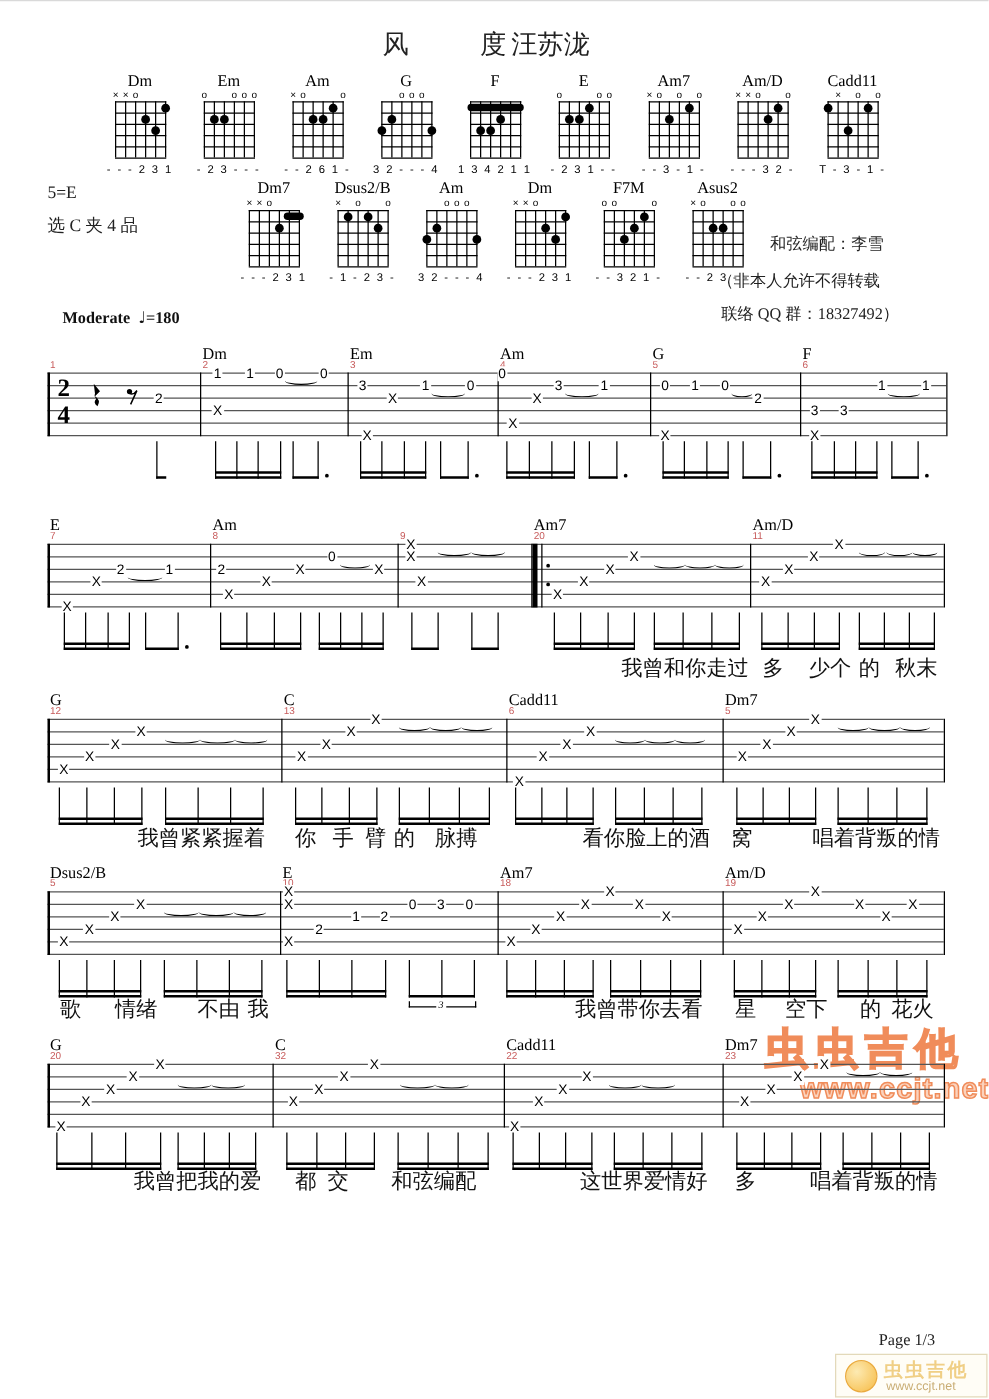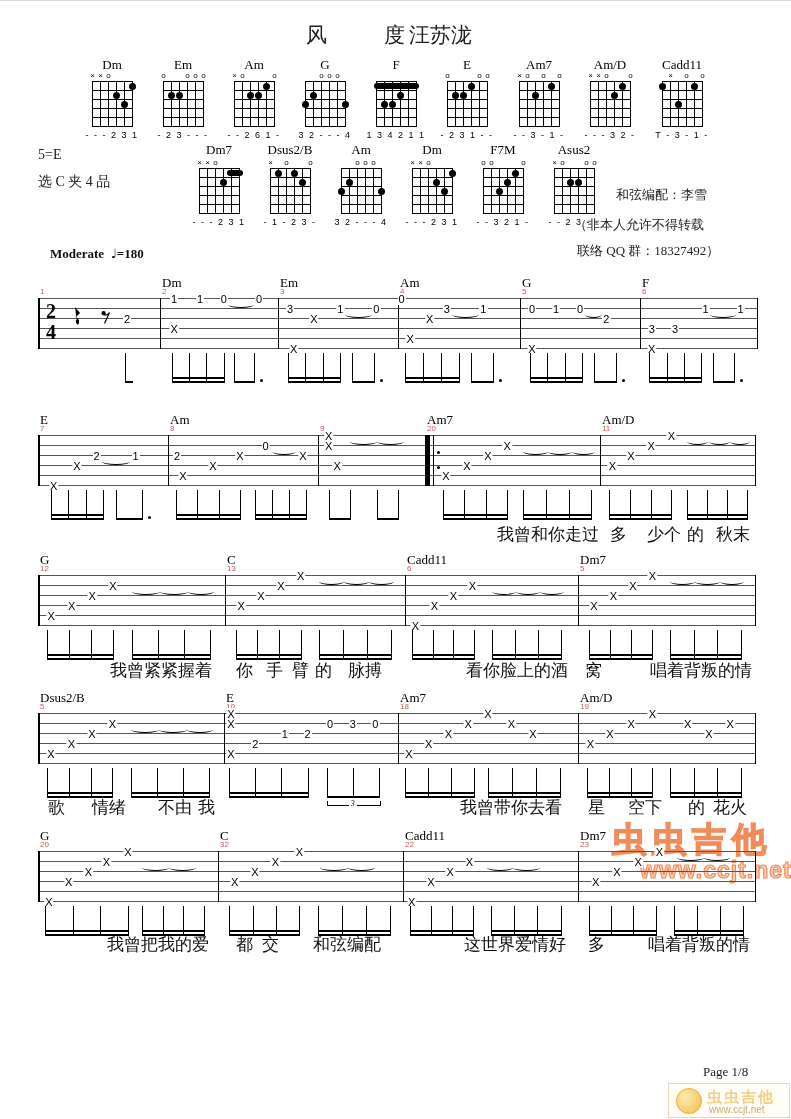--- a/index.html
+++ b/index.html
@@ -34,21 +34,21 @@
 
   <span class="t small" style="left:616px;top:187px">和弦编配：李雪</span>
   <span class="t small" style="left:574px;top:217px">（非本人允许不得转载</span>
   <span class="t small" style="left:577px;top:243px">联络 QQ 群：18327492）</span>
 
   <span class="t tempo" style="left:50px;top:246px"><span>Moderate</span>&nbsp;&nbsp;<span class="note">♩</span><span>=180</span></span>
 
   <span class="t wm1" style="left:612px;top:822px">虫虫吉他</span>
   <span class="t wm2" style="left:640px;top:858px">www.ccjt.net</span>
 
-  <span class="t pageno" style="left:703px;top:1064px">Page 1/8</span>
+  <span class="t pageno" style="left:703px;top:1064px">Page 1/3</span>
   <div class="logobox" style="left:668px;top:1082px;width:120px;height:33px">
     <div class="logocircle" style="left:7px;top:4px;width:24px;height:24px"></div>
     <span class="t logotitle" style="left:38px;top:5px">虫虫吉他</span>
     <span class="t logourl" style="left:40px;top:21px">www.ccjt.net</span>
   </div>
 <div class="t" style="left: 78px; top: 56px; width: 68px; text-align: center; font: 13px &quot;Liberation Serif&quot;, serif;">Dm</div>
     <div class="t" style="left: 89px; top: 70px; width: 7px; text-align: center; font: 8px &quot;Liberation Sans&quot;, sans-serif;">×</div>
     <div class="t" style="left: 97px; top: 70px; width: 7px; text-align: center; font: 8px &quot;Liberation Sans&quot;, sans-serif;">×</div>
     <div class="t" style="left: 105px; top: 70px; width: 7px; text-align: center; font: 8px &quot;Liberation Sans&quot;, sans-serif;">o</div>
     <div class="t" style="left: 92px; top: 80px; width: 41px; height: 1px; background: rgb(0, 0, 0);"></div>

